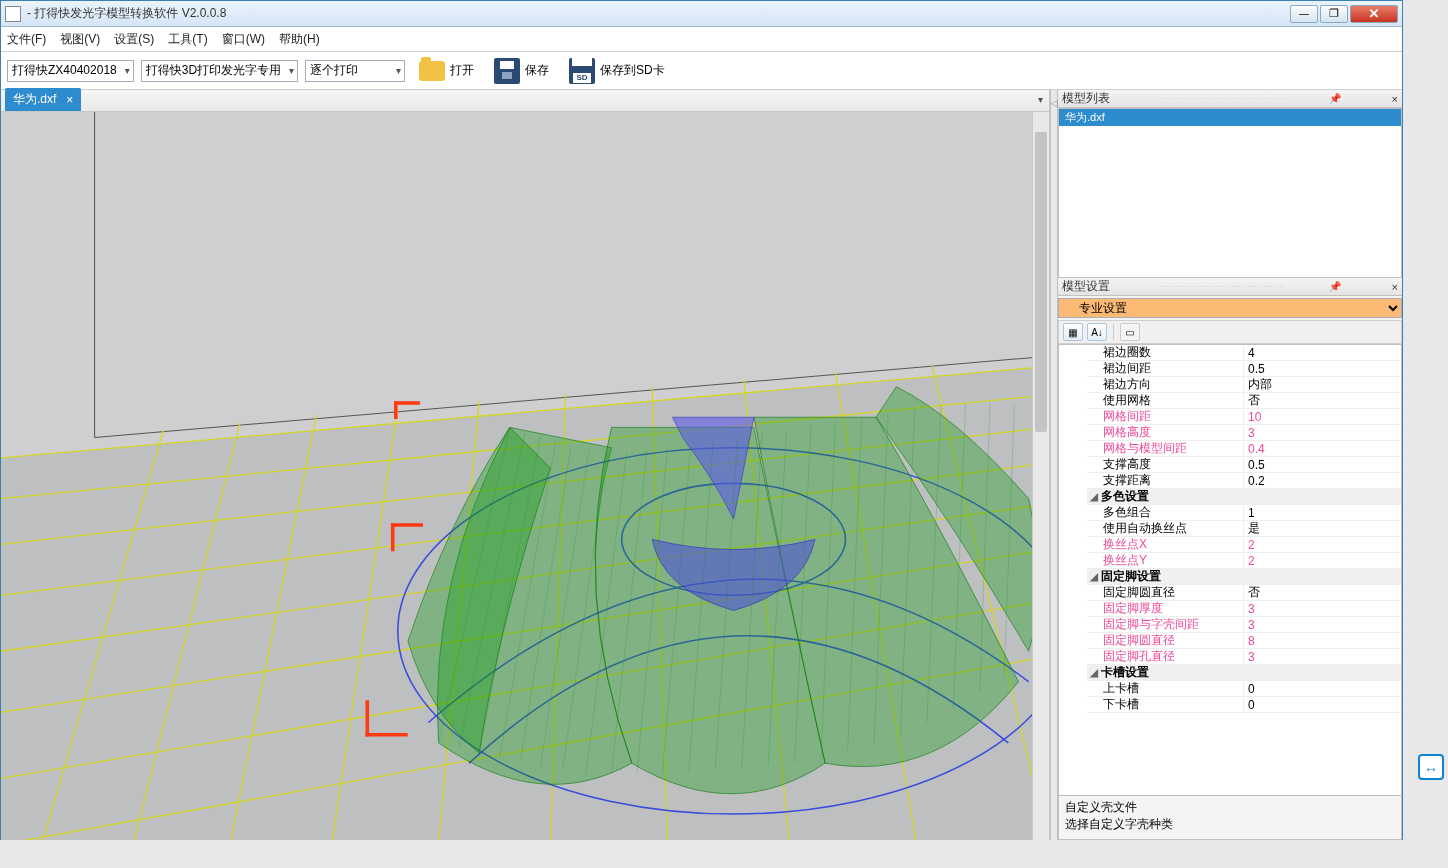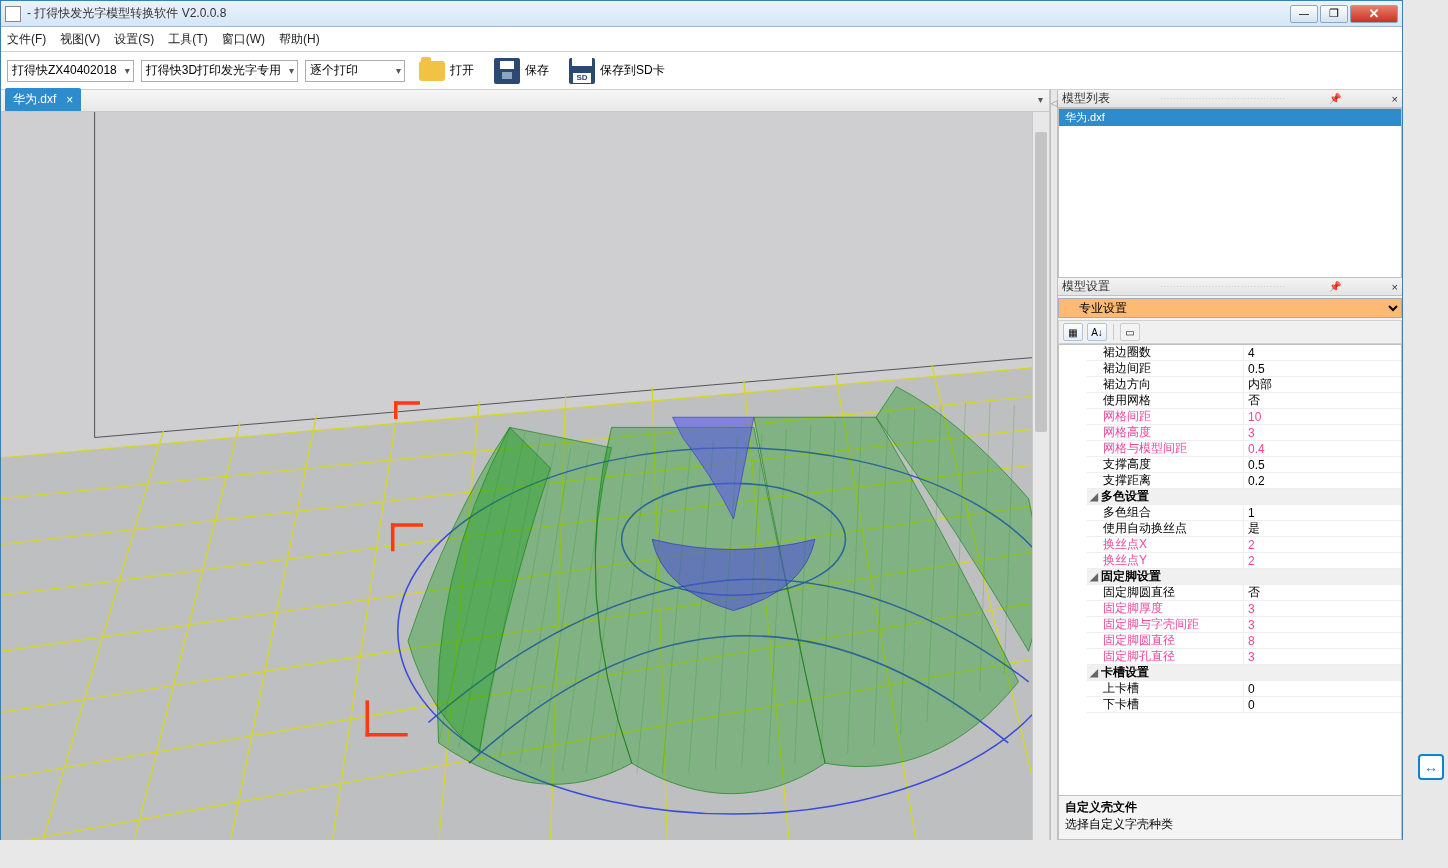--- a/index.html
+++ b/index.html
@@ -54,21 +54,21 @@
 .tool-row .tbtn.plain{border-color:#ccc; background:#f4f4f4;}
 .prop-grid { flex:1; background:#fff; border:1px solid #c0c0c0; overflow-y:auto; font-size:11px;padding-left:28px;}
 .prop-row { display:flex; border-bottom:1px solid #eee; height:16px; align-items:center;}
 .prop-row.group { background:#f0f0f0; font-weight:bold;}
 .prop-row .exp { width:14px; text-align:center; color:#666; font-size:10px;}
 .prop-row .key { width:142px; padding-left:2px; white-space:nowrap; overflow:hidden;}
 .prop-row.group .key{ padding-left:0;}
 .prop-row .val { flex:1; padding-left:4px; border-left:1px solid #eee;}
 .prop-row.disabled { color:#ec4899; }
 .desc-box { height:44px; background:#f4f4f4; border:1px solid #c0c0c0; border-top:none; padding:3px 6px; font-size:11px;}
-.desc-box .t{font-weight:bold;}
+.desc-box .t{font-weight:normal;}
 .scrollbar-v { position:absolute; right:0; top:0; bottom:0; width:17px; background:#e8e8e8; border-left:1px solid #c8c8c8;}
 .scrollbar-v .thumb{ position:absolute; left:2px; right:2px; top:20px; height:300px; background:#c4c4c4; border-radius:2px;}
 .floaticon { position:absolute; right:4px; bottom:88px; width:26px; height:26px; background:#fff; border:2px solid #1084d0; border-radius:4px; display:flex; align-items:center; justify-content:center; color:#1084d0; font-size:14px;}
 svg{display:block;}
 </style>
 </head>
 <body>
 
 <div class="window">
   <div class="titlebar">

